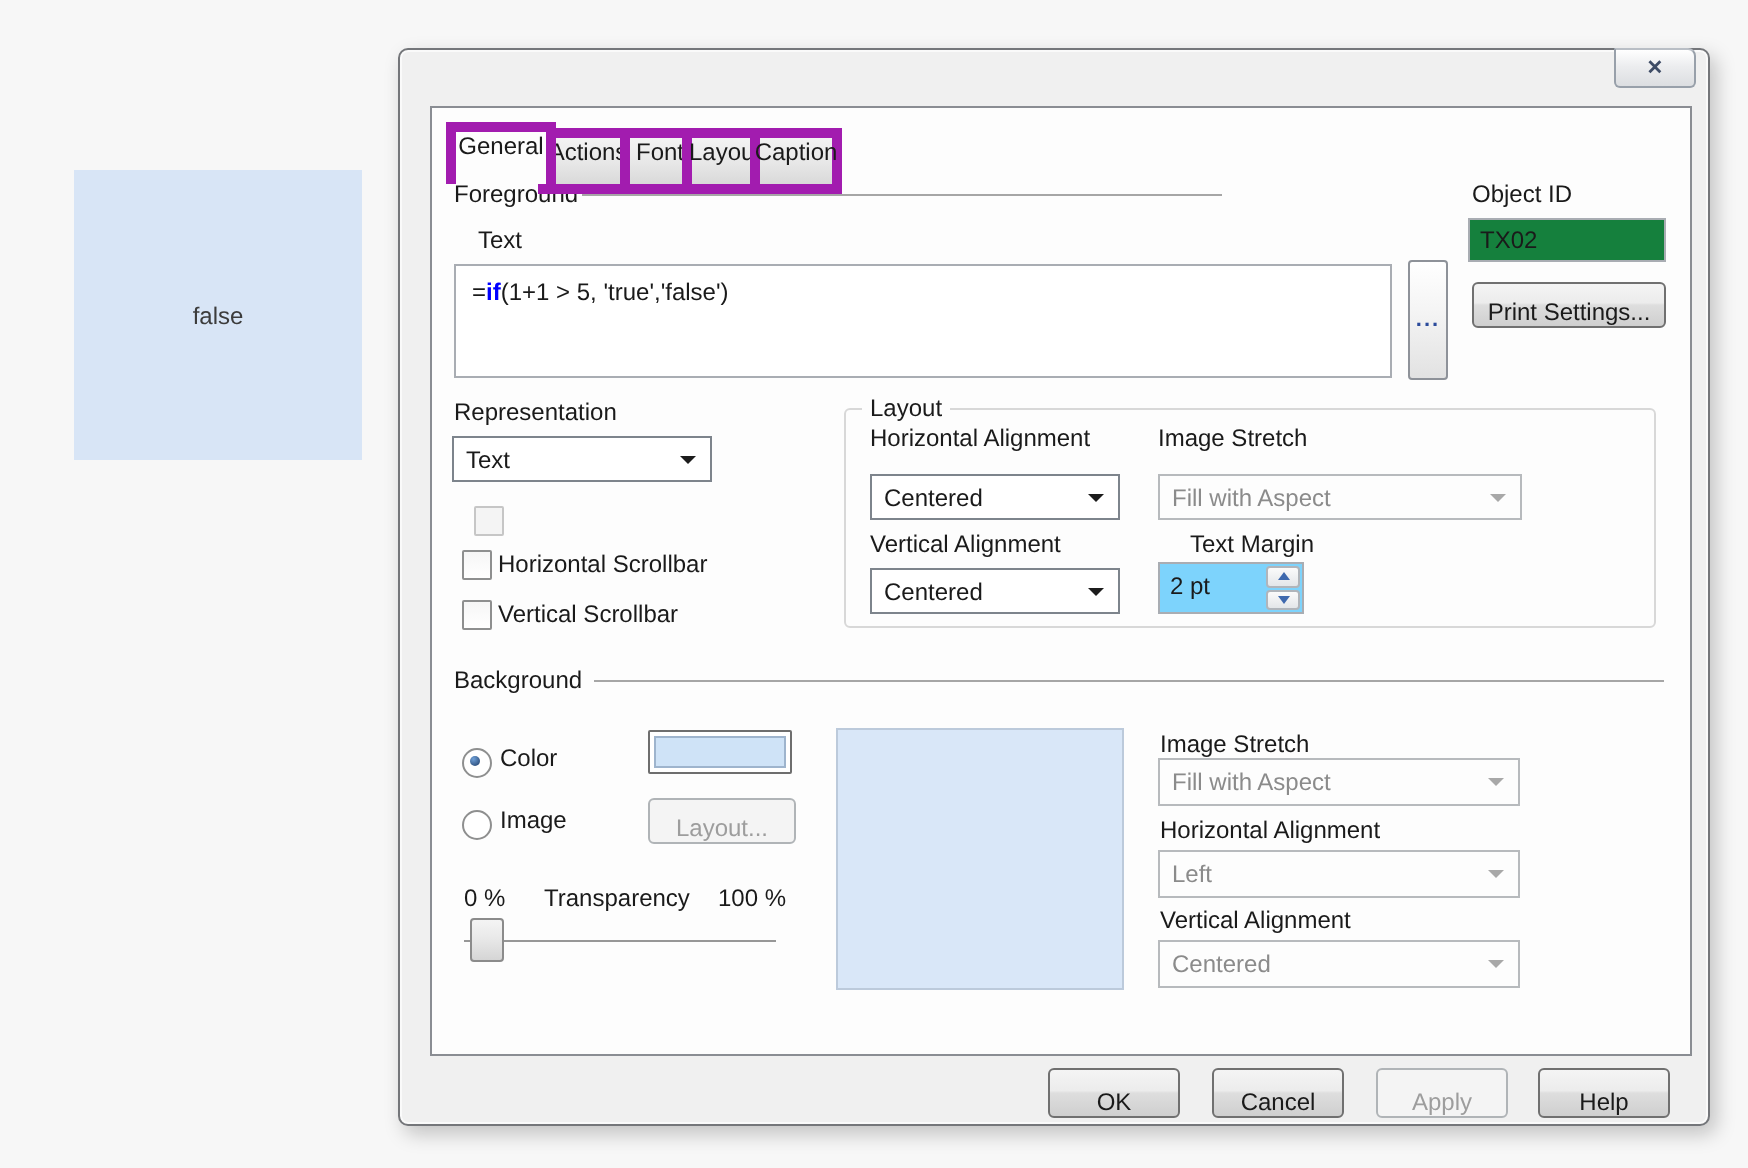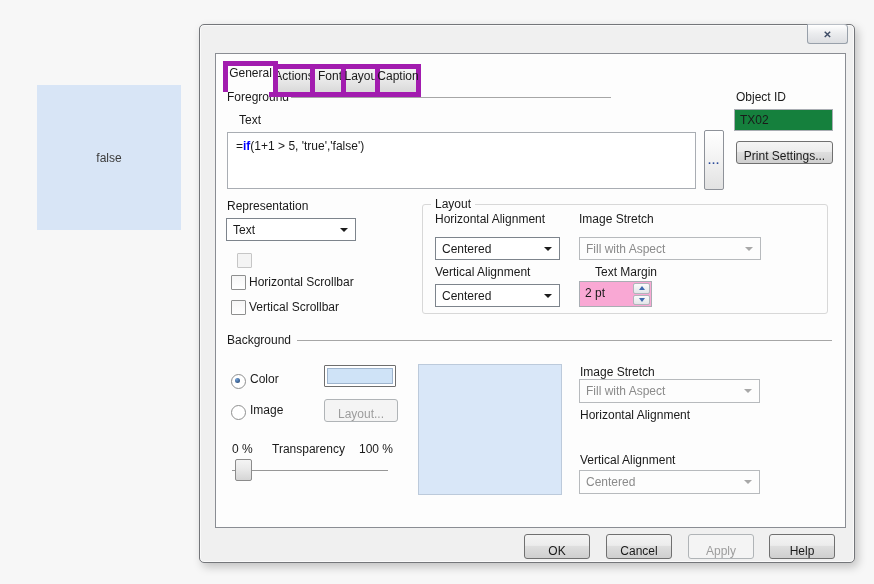--- a/index.html
+++ b/index.html
@@ -46,21 +46,21 @@
   .cbox.disabled{border-color:#c6c6c6;background:#f4f4f4}
   .dis-lbl{color:#a7a7a7}
   .radio{position:absolute;width:13px;height:13px;border:1px solid #8e8f8f;border-radius:50%;background:#fff}
   .radio.selected::after{content:"";position:absolute;left:3px;top:3px;width:5px;height:5px;border-radius:50%;
         background:radial-gradient(circle at 35% 30%,#6fa0d8,#1d3b66)}
   .group{position:absolute;border:1px solid #d8d8d8;border-radius:3px}
   .group-label{position:absolute;left:8px;top:-8px;background:#fdfdfd;padding:0 4px}
   .swatch{position:absolute;border:1px solid #6e6e6e;background:#fff;padding:2px;border-radius:1px}
   .swatch-inner{width:100%;height:100%;border:1px solid #9eb4cd;box-sizing:border-box}
   .preview{position:absolute;border:1px solid #bccadb}
-  .spin{position:absolute;background:#f9a8d4;border:1px solid #a9adb3;display:flex}
+  .spin{position:absolute;background:#7dd3fc;border:1px solid #a9adb3;display:flex}
   .spin .txt{flex:1;line-height:22px;padding-left:5px}
   .spin .col{width:17px;display:flex;flex-direction:column;justify-content:center;gap:1px;margin:1px 1px 1px 0}
   .spin-btn{height:9px;border:1px solid #b0b5bb;border-radius:2px;
             background:linear-gradient(#fbfbfb,#e3e6e9);display:flex;align-items:center;justify-content:center}
   .tri-up{width:0;height:0;border-left:3px solid transparent;border-right:3px solid transparent;border-bottom:4px solid #3f69ae}
   .tri-dn{width:0;height:0;border-left:3px solid transparent;border-right:3px solid transparent;border-top:4px solid #3f69ae}
   .slider-track{position:absolute;height:1px;background:#979797}
   .slider-thumb{position:absolute;width:15px;height:20px;border:1px solid #8b8b8b;border-radius:2px;
             background:linear-gradient(#f4f4f4,#e9e9e9 45%,#d5d5d5)}
 </style>
@@ -188,20 +188,24 @@
 
     <div class="preview" style="left: 218px; top: 339px; width: 142px; height: 129px; background: rgb(217, 231, 248);"></div>
 
     <span class="lbl" style="left:380px;top:340px">Image Stretch</span>
     <div class="combo disabled" style="left:379px;top:354px;width:179px;height:22px">
       <span class="val">Fill with Aspect</span>
       <span class="arr"></span>
     </div>
 
     <span class="lbl" style="left:380px;top:383px">Horizontal Alignment</span>
+    <div class="combo disabled" style="left:379px;top:400px;width:179px;height:22px">
+      <span class="val">Left</span>
+      <span class="arr"></span>
+    </div>
 
     <span class="lbl" style="left:380px;top:428px">Vertical Alignment</span>
     <div class="combo disabled" style="left:379px;top:445px;width:179px;height:22px">
       <span class="val">Centered</span>
       <span class="arr"></span>
     </div>
 
     <div class="btn" style="left:324px;top:509px;width:64px;height:23px">
       <span>OK</span>
     </div>

